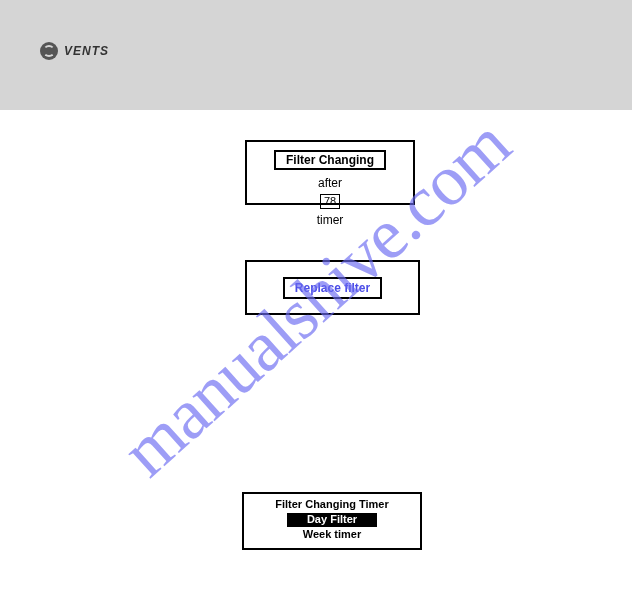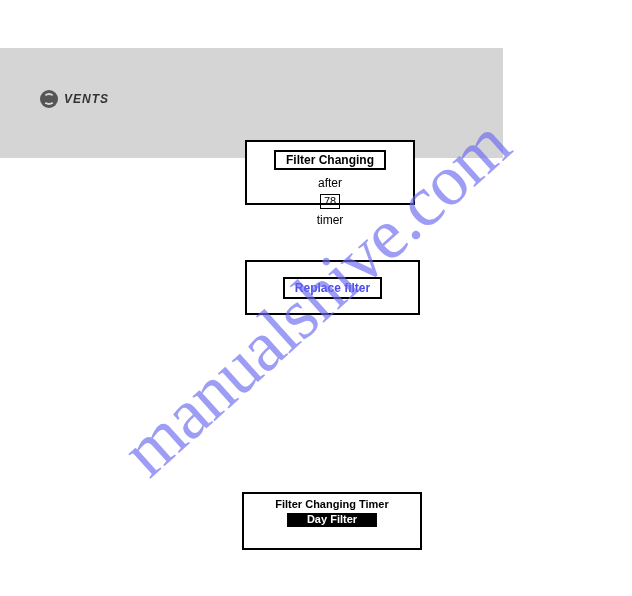--- a/index.html
+++ b/index.html
@@ -1,18 +1,18 @@
 <!DOCTYPE html>
 <html><head>
 <meta charset="utf-8">
 <style>
   * { box-sizing: border-box; margin: 0; padding: 0; }
   html, body { width: 632px; height: 596px; font-family: Arial, sans-serif; background: #fff; overflow: hidden; position: relative; }
   .header-band {
-    width: 503px; height: 110px; background: #d5d5d5; position: absolute; top: 0; left: 0; margin-top: 48px;
+    width: 632px; height: 110px; background: #d5d5d5; position: absolute; top: 0; left: 0;
   }
   .logo-wrap {
     position: absolute; top: 42px; left: 40px; display: flex; align-items: center; gap: 6px;
   }
   .logo-circle {
     width: 18px; height: 18px; border-radius: 50%; background: #555; position: relative;
   }
   .logo-circle::after {
     content: ""; position: absolute; inset: 3px; border-radius: 50%; border: 2px solid #d5d5d5; border-color: #d5d5d5 transparent #d5d5d5 transparent;
   }
@@ -66,17 +66,18 @@
     </div>
   </div>
 
   <div class="panel panel2">
     <span class="btn2">Replace filter</span>
   </div>
 
   <div class="panel panel3">
     <span class="p3-label">Filter Changing Timer</span>
     <span class="p3-sel">Day Filter</span>
+    <span class="p3-label">Week timer</span>
   </div>
 
 </div>
 
 <div class="watermark">manualshive.com</div>
 
 </body></html>

